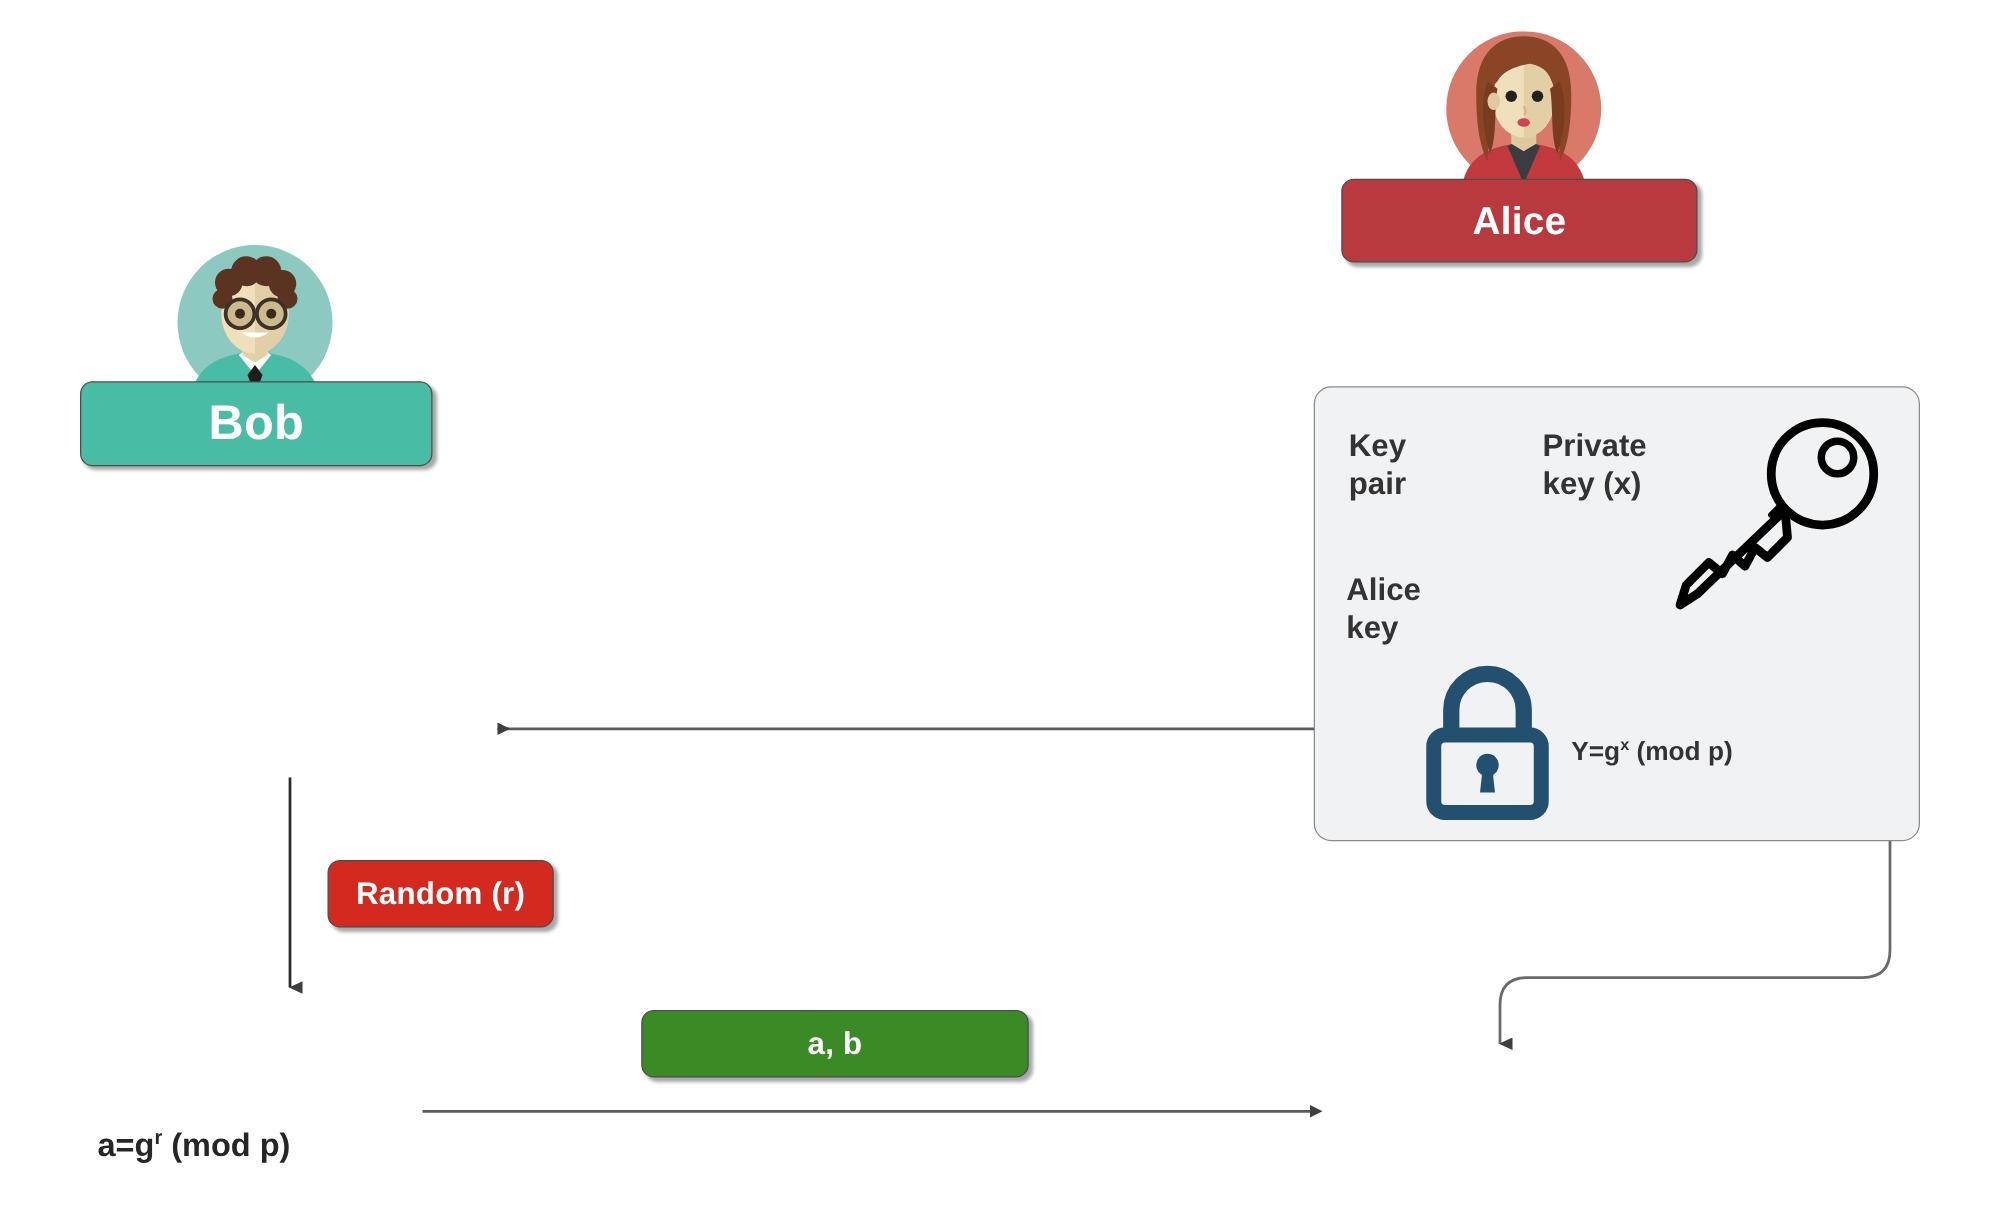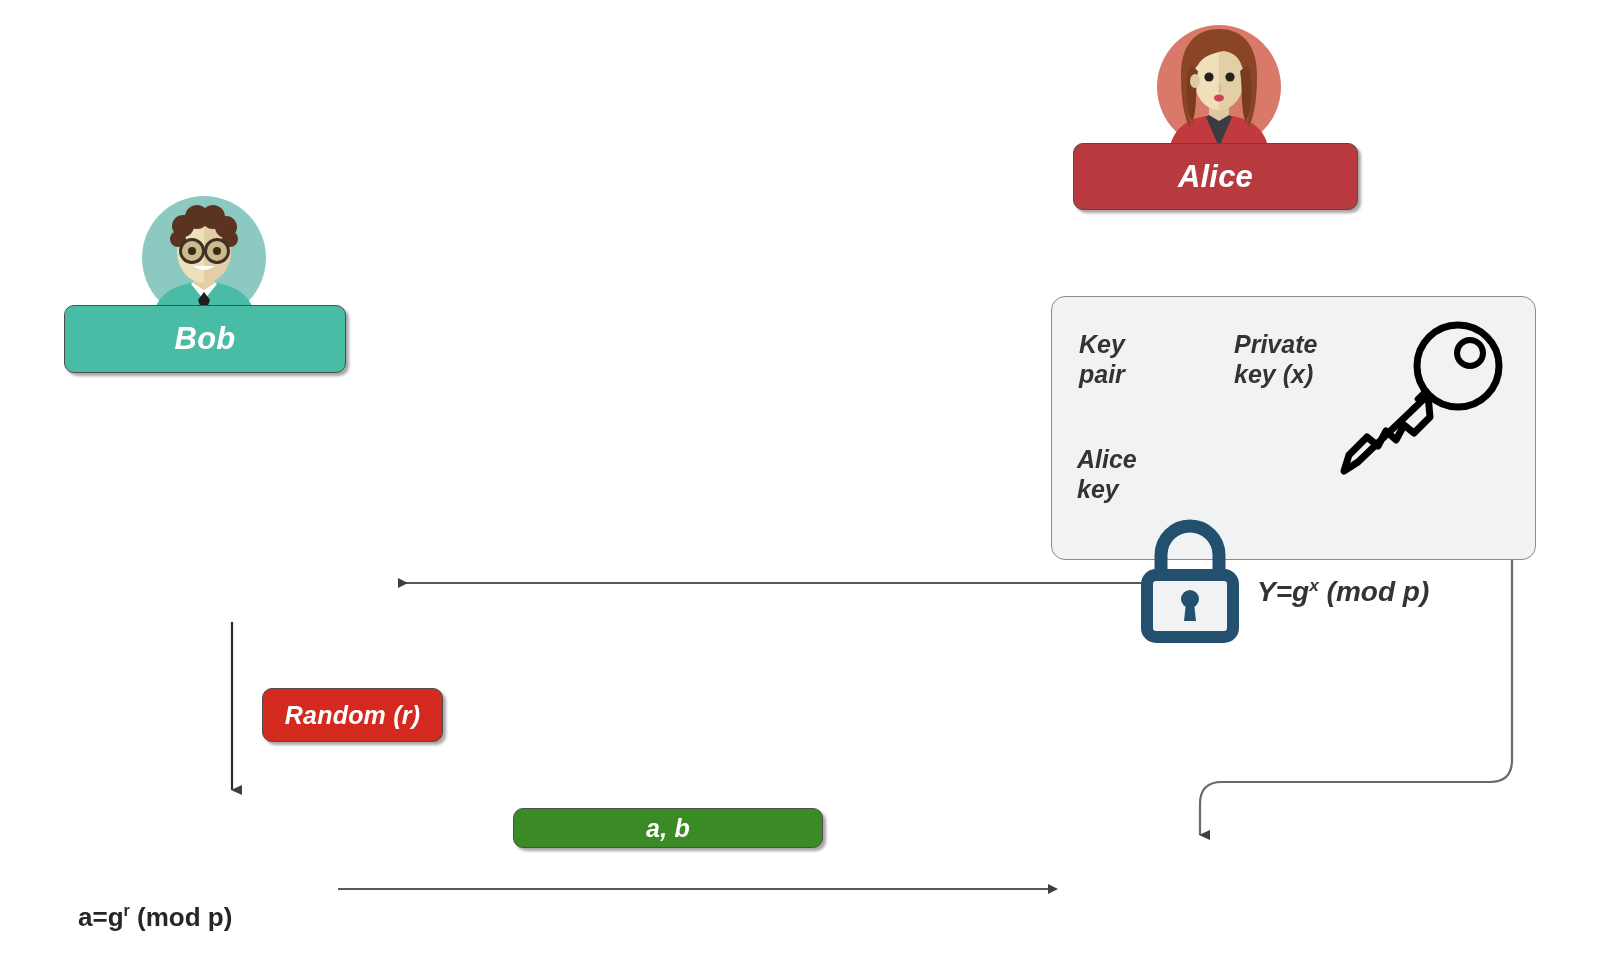--- a/index.html
+++ b/index.html
@@ -13,21 +13,21 @@
   }
   #stage {
     position: relative;
     width: 1598px;
     height: 980px;
     background: #ffffff;
     overflow: hidden;
   }
 
   
-  .node { position: absolute; box-sizing: border-box; font-style: italic; }
+  .node { position: absolute; box-sizing: border-box; }
 
   
   .labelbox {
     border-radius: 10px;
     border: 1.5px solid #4d4d4d;
     display: flex;
     align-items: center;
     justify-content: center;
     color: #ffffff;
     font-weight: bold;
@@ -139,21 +139,21 @@
         <circle cx="86" cy="55" r="11.5" fill="#cdb98e" stroke="#3c3226" stroke-width="3"></circle>
         <line x1="72" y1="55" x2="75" y2="55" stroke="#3c3226" stroke-width="3"></line>
         <circle cx="61" cy="55" r="4" fill="#3a2a18"></circle>
         <circle cx="86" cy="55" r="4" fill="#3a2a18"></circle>
 
         <path d="M62,70 Q73,78 84,70 Z" fill="#ffffff"></path>
       </g>
     </svg>
   </div>
 
-  <div class="node labelbox box-bob" style="left:64px; top:305px; width:282px; height:68px; font-size:31px;">
+  <div class="node labelbox box-bob" style="left:64px; top:305px; width:282px; height:68px; font-size:39px;">
     <span>Bob</span>
   </div>
 
   <div class="avatar" style="left:1154px; top:25px; width:130px; height:122px;">
     <svg width="130" height="122" viewBox="0 0 130 122" xmlns="http://www.w3.org/2000/svg">
       <defs>
           <clipPath id="aliClip">
             <rect x="0" y="0" width="130" height="122"></rect>
           </clipPath>
         </defs>
@@ -188,32 +188,32 @@
 
         <ellipse cx="65" cy="73" rx="5" ry="3.4" fill="#cc4554"></ellipse>
       </g>
     </svg>
   </div>
 
   <div class="node labelbox box-alice" style="left:1073px; top:143px; width:285px; height:67px; font-size:31px;">
     <span>Alice</span>
   </div>
 
-  <div class="node keypanel" style="left:1051px; top:296px; width:485px; height:264px;">
+  <div class="node keypanel" style="left:1051px; top:309px; width:485px; height:364px;">
 
     <span class="panel-text" style="left:27px; top:33px; font-size:25px;">Key
 pair</span>
 
     <span class="panel-text" style="left:182px; top:33px; font-size:25px;">Private
 key (x)</span>
 
     <span class="panel-text" style="left:25px; top:148px; font-size:25px;">Alice
 key</span>
 
-    <span class="panel-text" style="left:205px; top:278px; font-size:28px; white-space:pre;"><span>Y=g</span><sup style="font-size:0.62em;">x</sup><span> (mod p)</span></span>
+    <span class="panel-text" style="left:205px; top:278px; font-size:21px; white-space:pre;"><span>Y=g</span><sup style="font-size:0.62em;">x</sup><span> (mod p)</span></span>
 
     <span class="node" style="left:270px; top:22px; width:190px; height:160px;">
       <svg width="190" height="160" viewBox="0 0 190 160" xmlns="http://www.w3.org/2000/svg">
         <g fill="none" stroke="#000000" stroke-width="7" stroke-linejoin="round" stroke-linecap="round">
 
           <circle cx="136" cy="47" r="41"></circle>
 
           <circle cx="148" cy="34" r="13" stroke-width="6"></circle>
 
           <path d="M106,76
@@ -247,21 +247,21 @@
       </svg>
     </span>
   </div>
 
 
 
   <div class="node labelbox box-red" style="left:262px; top:688px; width:181px; height:54px; font-size:25px;">
     <span>Random (r)</span>
   </div>
 
-  <div class="node labelbox box-green" style="left:513px; top:808px; width:310px; height:40px; font-size:25px;">
+  <div class="node labelbox box-green" style="left:513px; top:808px; width:310px; height:54px; font-size:25px;">
     <span>a, b</span>
   </div>
 
   <div class="formula" style="left:78px; top:833px; font-size:26px;">
     <div><span>a=g</span><sup>r</sup><span> (mod p)</span></div>
     
   </div>
 
 
 </div>

